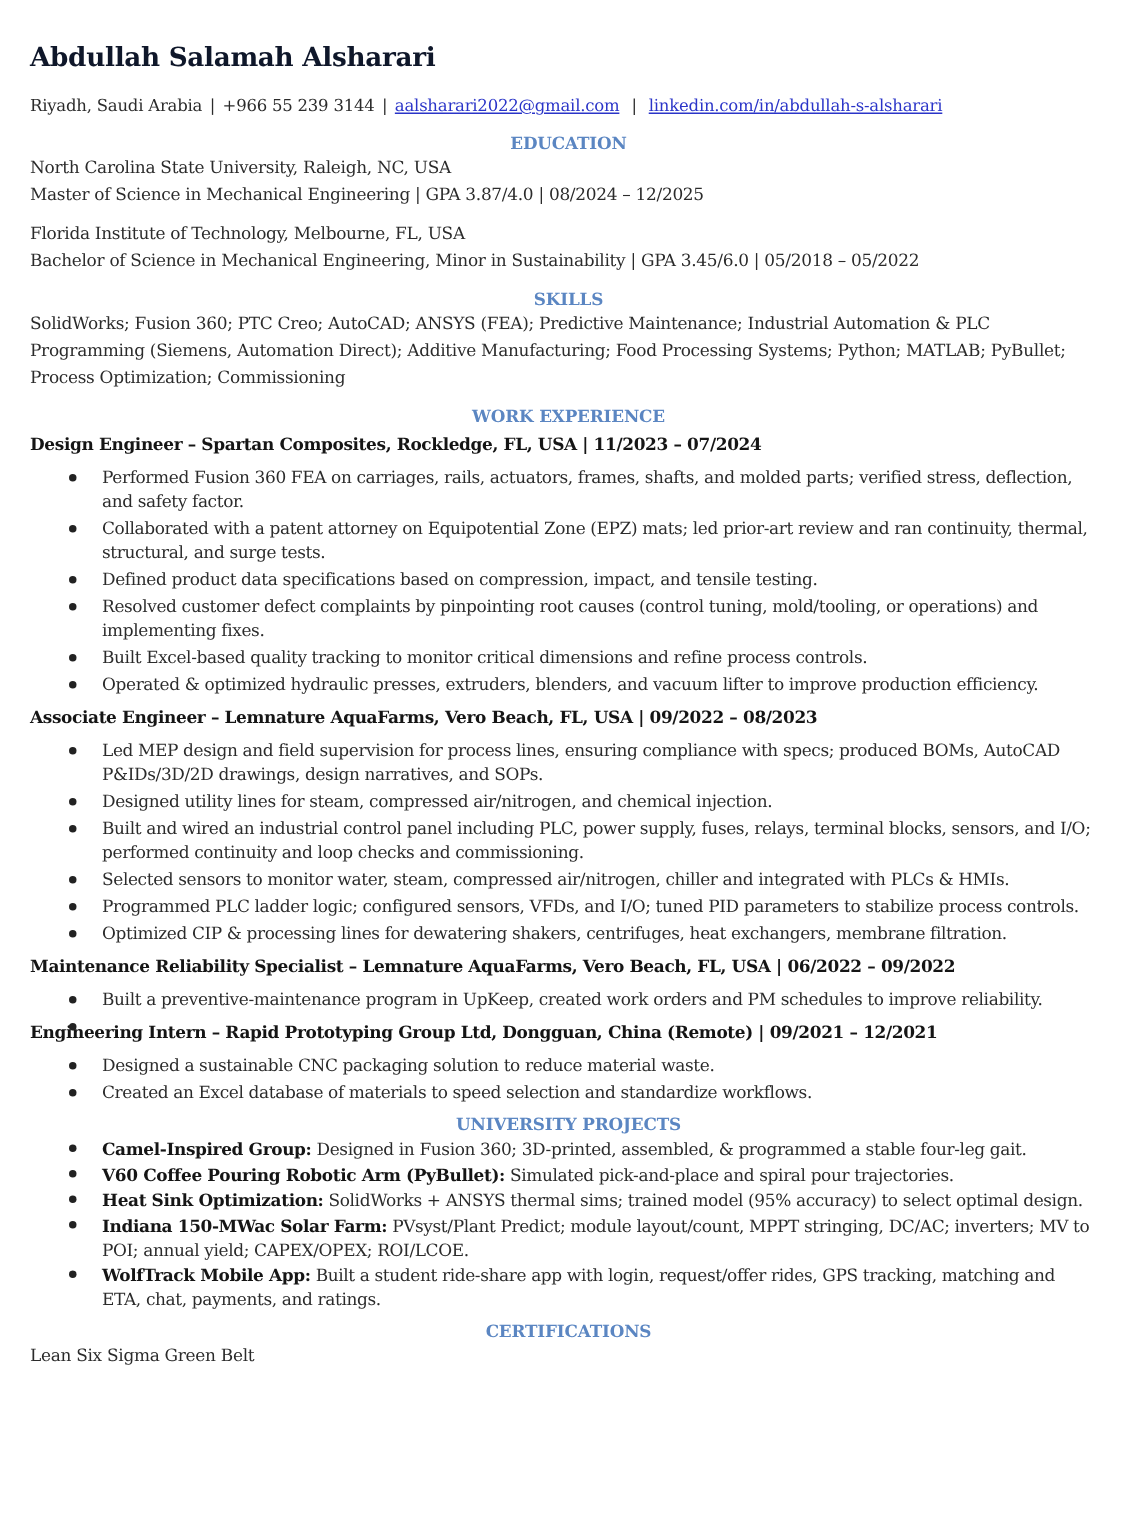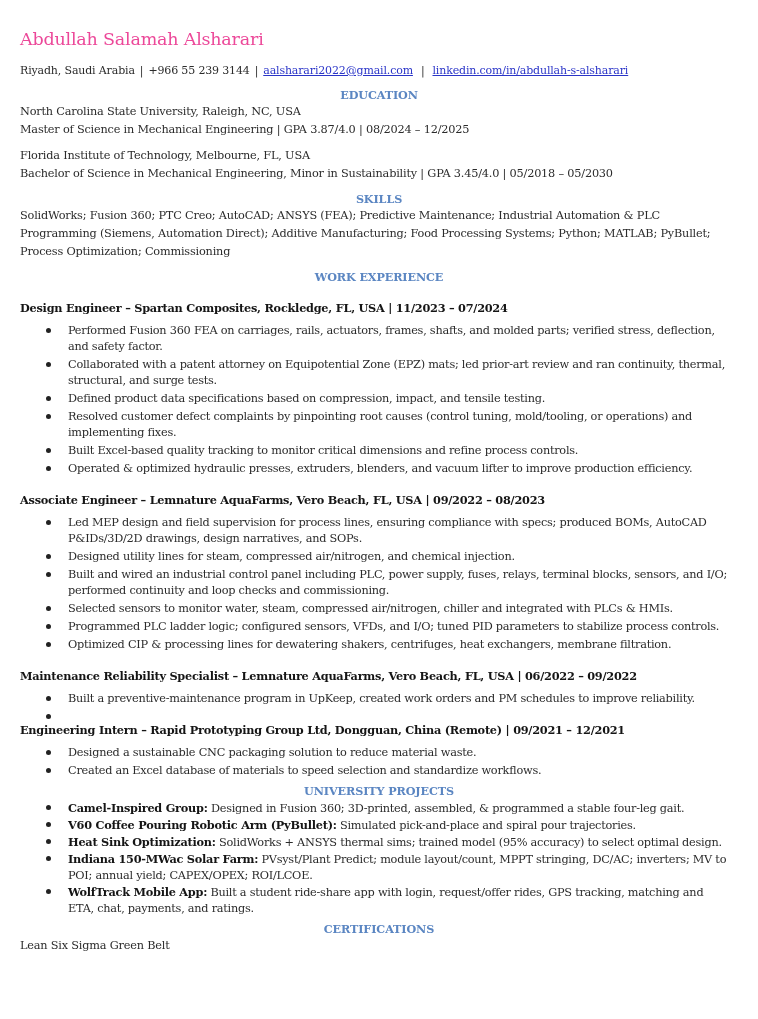--- a/index.html
+++ b/index.html
@@ -4,33 +4,33 @@
 <style>
   html, body { margin: 0; padding: 0; background: #ffffff; }
   body {
     width: 758px; height: 1019px; overflow: hidden;
     font-family: "DejaVu Serif", "Liberation Serif", serif;
     color: #2b2b2b;
   }
   .page { position: relative; padding: 28px 20px 0 20px; }
   .name {
     font-family: "DejaVu Serif", serif;
-    font-weight: normal; font-size: 17.5px; color: #ec4899; letter-spacing: -0.2px;
+    font-weight: bold; font-size: 17.5px; color: #0f172a; letter-spacing: -0.2px;
     margin: 0 0 13px 0; line-height: 22px;
   }
   .contact { font-size: 11px; line-height: 16px; margin-bottom: 8px; white-space: nowrap; letter-spacing: -0.15px; }
   .contact a { color: #2a34c8; text-decoration: underline; }
   .sep { margin: 0 5px; }
   .section-title {
     font-weight: bold; font-size: 11.2px; color: #5b86c2;
     line-height: 16px; margin-top: 2px; letter-spacing: -0.1px; text-align: center;
   }
   .txt { font-size: 11.3px; line-height: 18px; letter-spacing: -0.2px; }
   .edu-block { margin-bottom: 8px; }
-  .job-title { font-weight: bold; font-size: 11.3px; line-height: 18px; color: #151515; letter-spacing: -0.25px; margin-top: 14px; }
+  .job-title { font-weight: bold; font-size: 11.3px; line-height: 18px; color: #151515; letter-spacing: -0.25px; margin-top: 2px; }
   ul.bullets { list-style: none; margin: 6px 0 4px 0; padding: 0; }
   ul.bullets li {
     position: relative; padding-left: 48px; font-size: 11.3px; line-height: 16px;
     margin-bottom: 2px; letter-spacing: -0.25px; padding-right: 6px;
   }
   ul.bullets li .dot {
     position: absolute; left: 26px; top: 5px; width: 5px; height: 5px;
     border-radius: 50%; background: #222;
   }
   ul.proj { margin-top: 1px; }
@@ -49,21 +49,21 @@
     <span>Riyadh, Saudi Arabia</span><span class="sep">|</span><span>+966 55 239 3144</span><span class="sep">|</span><a>aalsharari2022@gmail.com</a><span class="sep" style="margin:0 8px">|</span><a>linkedin.com/in/abdullah-s-alsharari</a>
   </div>
 
   <div class="section-title">EDUCATION</div>
   <div class="edu-block">
     <div class="txt">North Carolina State University, Raleigh, NC, USA</div>
     <div class="txt">Master of Science in Mechanical Engineering | GPA 3.87/4.0 | 08/2024 – 12/2025</div>
   </div>
   <div class="edu-block">
     <div class="txt">Florida Institute of Technology, Melbourne, FL, USA</div>
-    <div class="txt">Bachelor of Science in Mechanical Engineering, Minor in Sustainability | GPA 3.45/4.0 | 05/2018 – 05/2030</div>
+    <div class="txt">Bachelor of Science in Mechanical Engineering, Minor in Sustainability | GPA 3.45/6.0 | 05/2018 – 05/2022</div>
   </div>
 
   <div class="section-title">SKILLS</div>
   <div class="txt">SolidWorks; Fusion 360; PTC Creo; AutoCAD; ANSYS (FEA); Predictive Maintenance; Industrial Automation &amp; PLC</div>
   <div class="txt">Programming (Siemens, Automation Direct); Additive Manufacturing; Food Processing Systems; Python; MATLAB; PyBullet;</div>
   <div class="txt">Process Optimization; Commissioning</div>
   <div class="gap6"></div>
 
   <div class="section-title">WORK EXPERIENCE</div>
 

